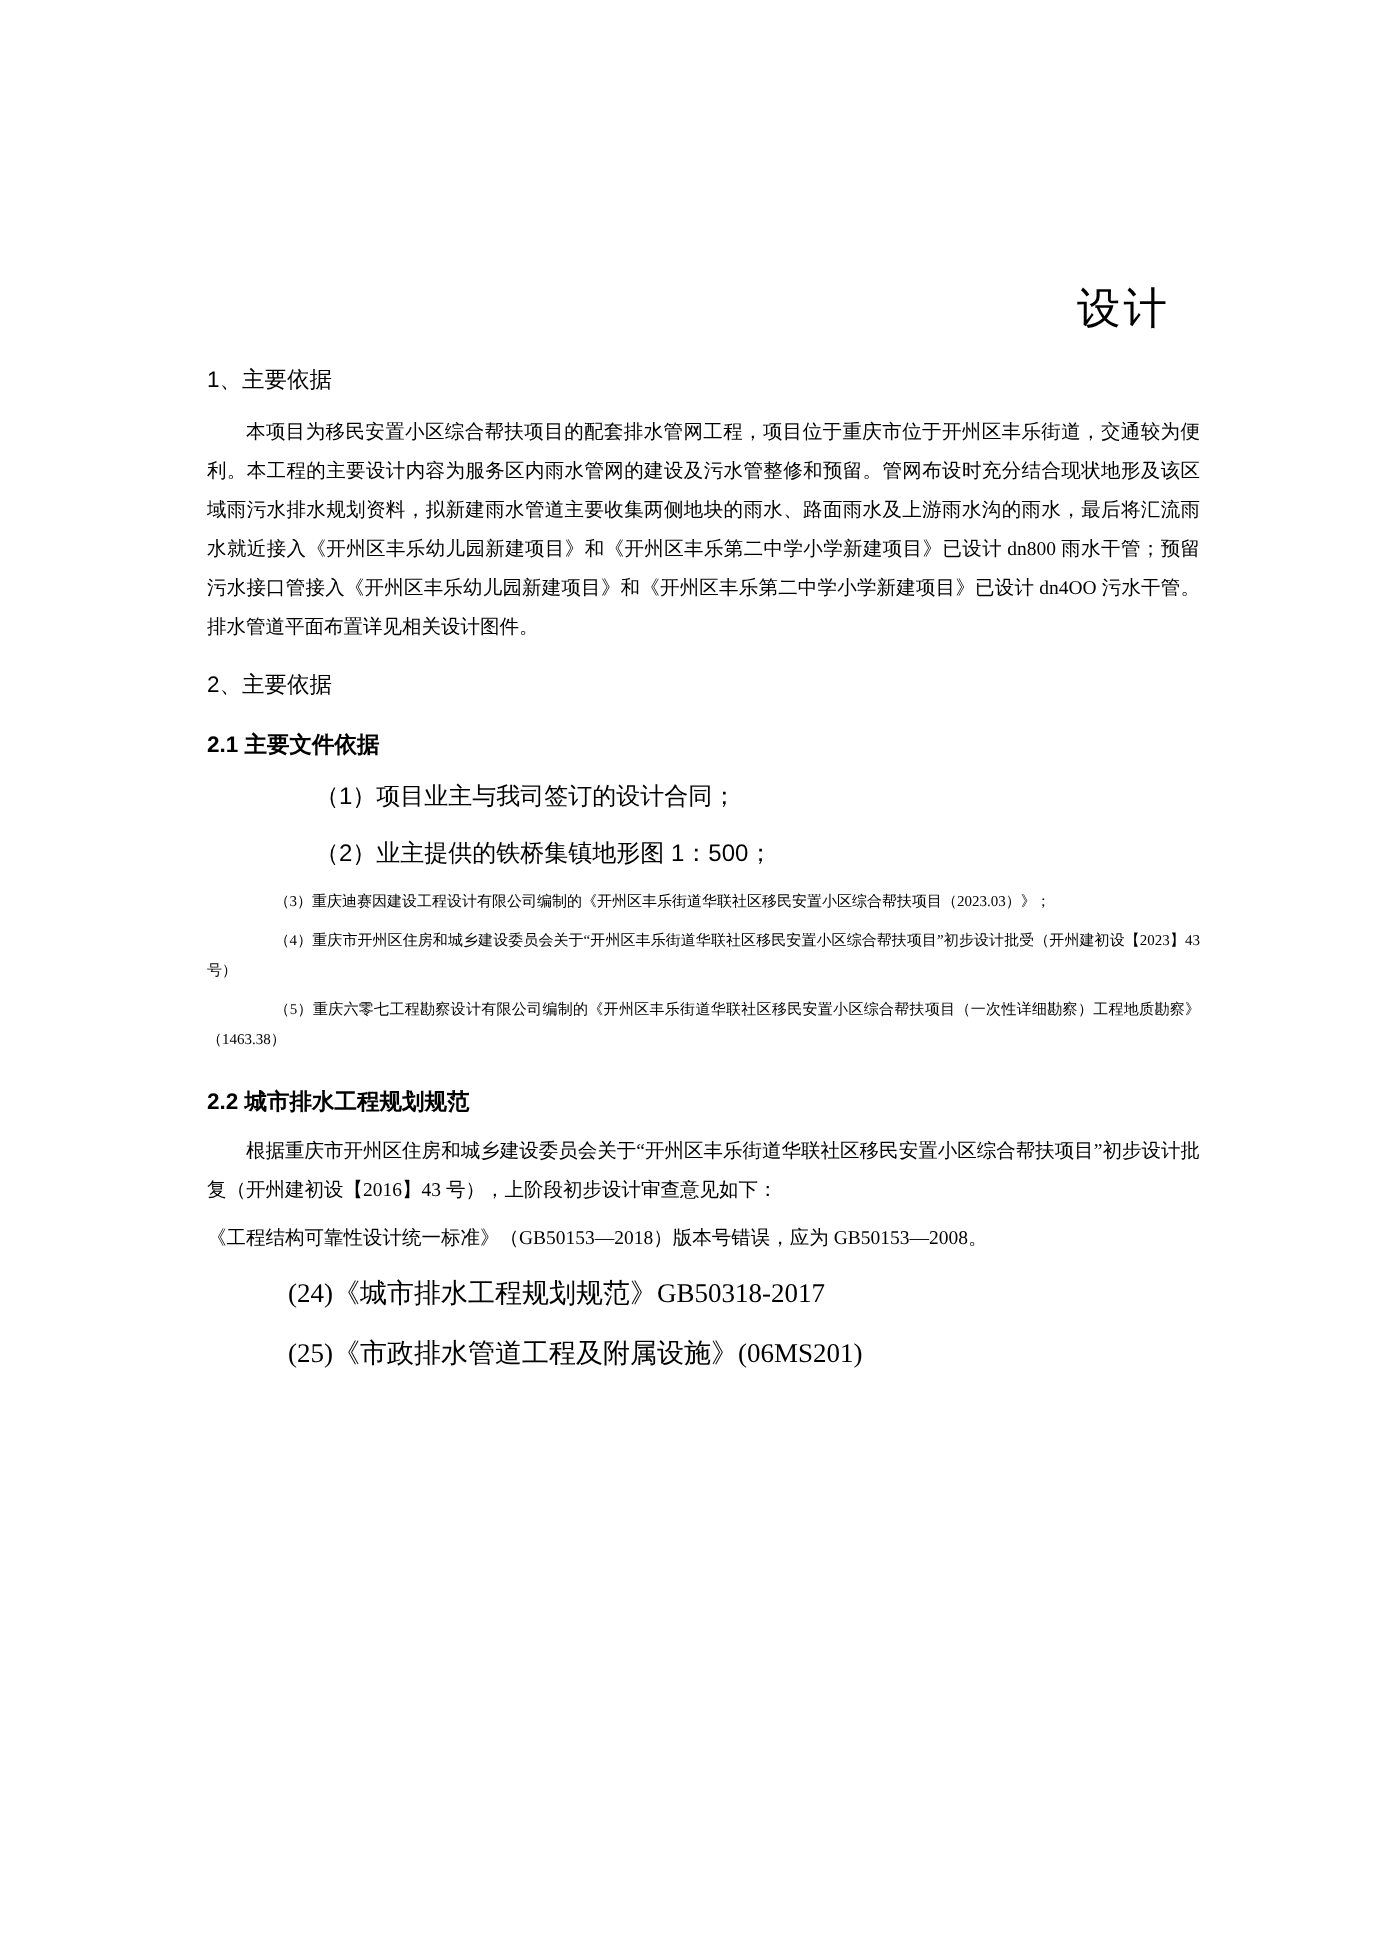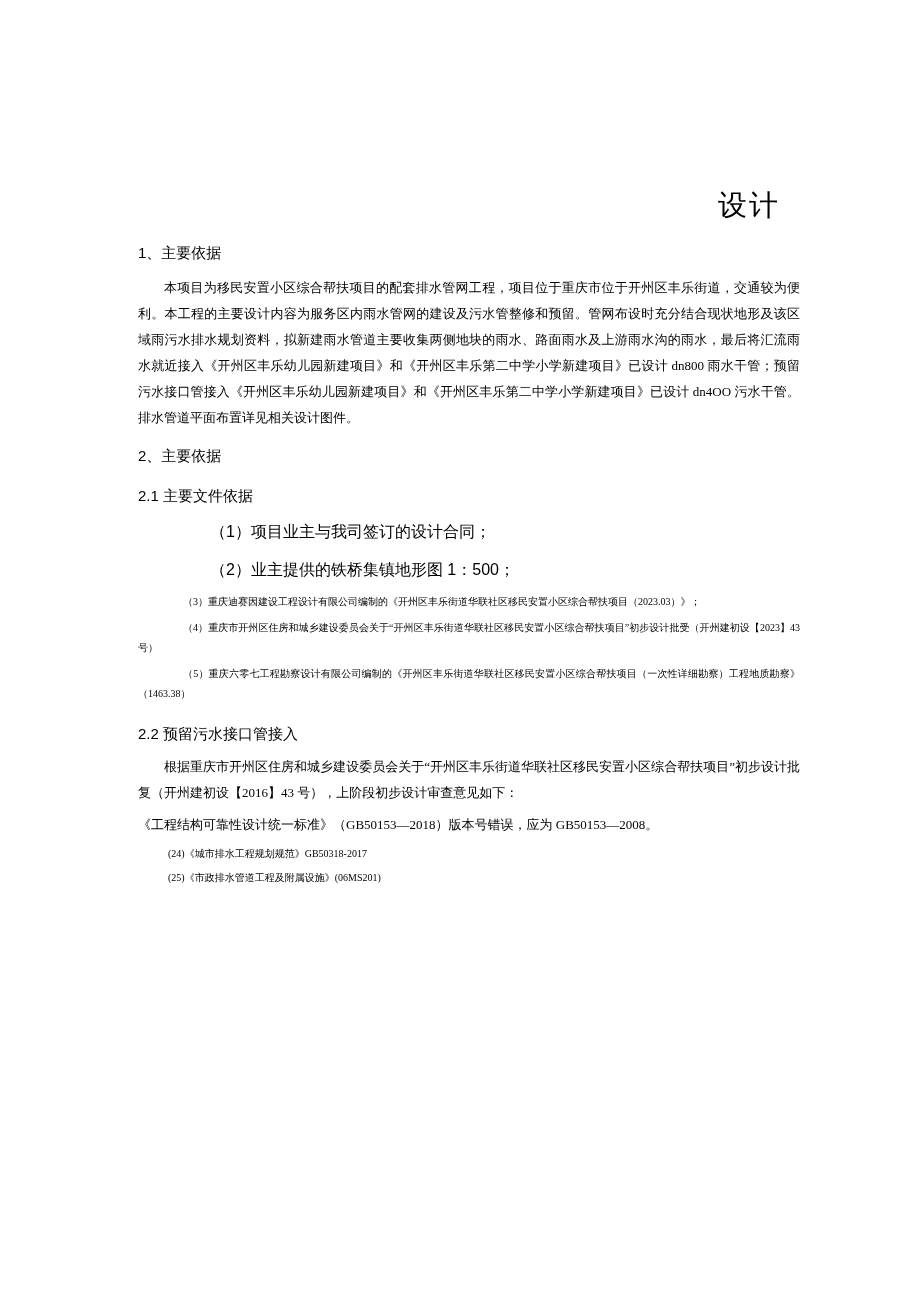--- a/index.html
+++ b/index.html
@@ -28,21 +28,21 @@
     margin: 16px 0 12px 0;
     font-weight: normal;
   }
   .h-num .cn {
     font-family: "SimSun", "宋体", serif;
   }
   .h-sub {
     font-size: 15px;
     font-family: Arial, sans-serif;
     margin: 21px 0 10px 0;
-    font-weight: normal;
+    font-weight: bold;
   }
   .h-sub .cn {
     font-family: "SimSun", "宋体", serif;
   }
   .para {
     font-size: 13px;
     line-height: 2.0;
     text-align: justify;
     margin: 6px 0;
     font-family: "SimSun", "宋体", serif;
@@ -76,21 +76,21 @@
     font-family: "SimSun", "宋体", serif;
     text-indent: 3em;
   }
   .gb-line {
     font-size: 13px;
     line-height: 2.0;
     margin: 6px 0;
     font-family: "SimSun", "宋体", serif;
   }
   .ref-line {
-    font-size: 10px;
+    font-size: 18px;
     line-height: 2.0;
     margin: 4px 0;
     font-family: "SimSun", "宋体", serif;
     text-indent: 3em;
   }
 </style>
 </head>
 <body>
 
 <div class="page">
@@ -117,21 +117,21 @@
       <span class="first">（3）重庆迪赛因建设工程设计有限公司编制的《开州区丰乐街道华联社区移民安置小区综合帮扶项目（2023.03）》；</span>
     </div>
   <div class="item-long">
       <span class="first">（4）重庆市开州区住房和城乡建设委员会关于“开州区丰乐街道华联社区移民安置小区综合帮扶项目”初步设计批受（开州建初设【2023】43 号）</span>
     </div>
   <div class="item-long">
       <span class="first">（5）重庆六零七工程勘察设计有限公司编制的《开州区丰乐街道华联社区移民安置小区综合帮扶项目（一次性详细勘察）工程地质勘察》（1463.38）</span>
     </div>
 
   <div class="h-sub">
-    <span>2.2</span> <span class="cn">预留污水接口管接入</span>
+    <span>2.2</span> <span class="cn">城市排水工程规划规范</span>
   </div>
 
   <div class="para indent">根据重庆市开州区住房和城乡建设委员会关于“开州区丰乐街道华联社区移民安置小区综合帮扶项目”初步设计批复（开州建初设【2016】43 号），上阶段初步设计审查意见如下：</div>
 
 
   <div class="gb-line">《工程结构可靠性设计统一标准》（GB50153—2018）版本号错误，应为 GB50153—2008。</div>
 
   <div class="ref-line">(24)《城市排水工程规划规范》GB50318-2017</div>
   <div class="ref-line">(25)《市政排水管道工程及附属设施》(06MS201)</div>
 

